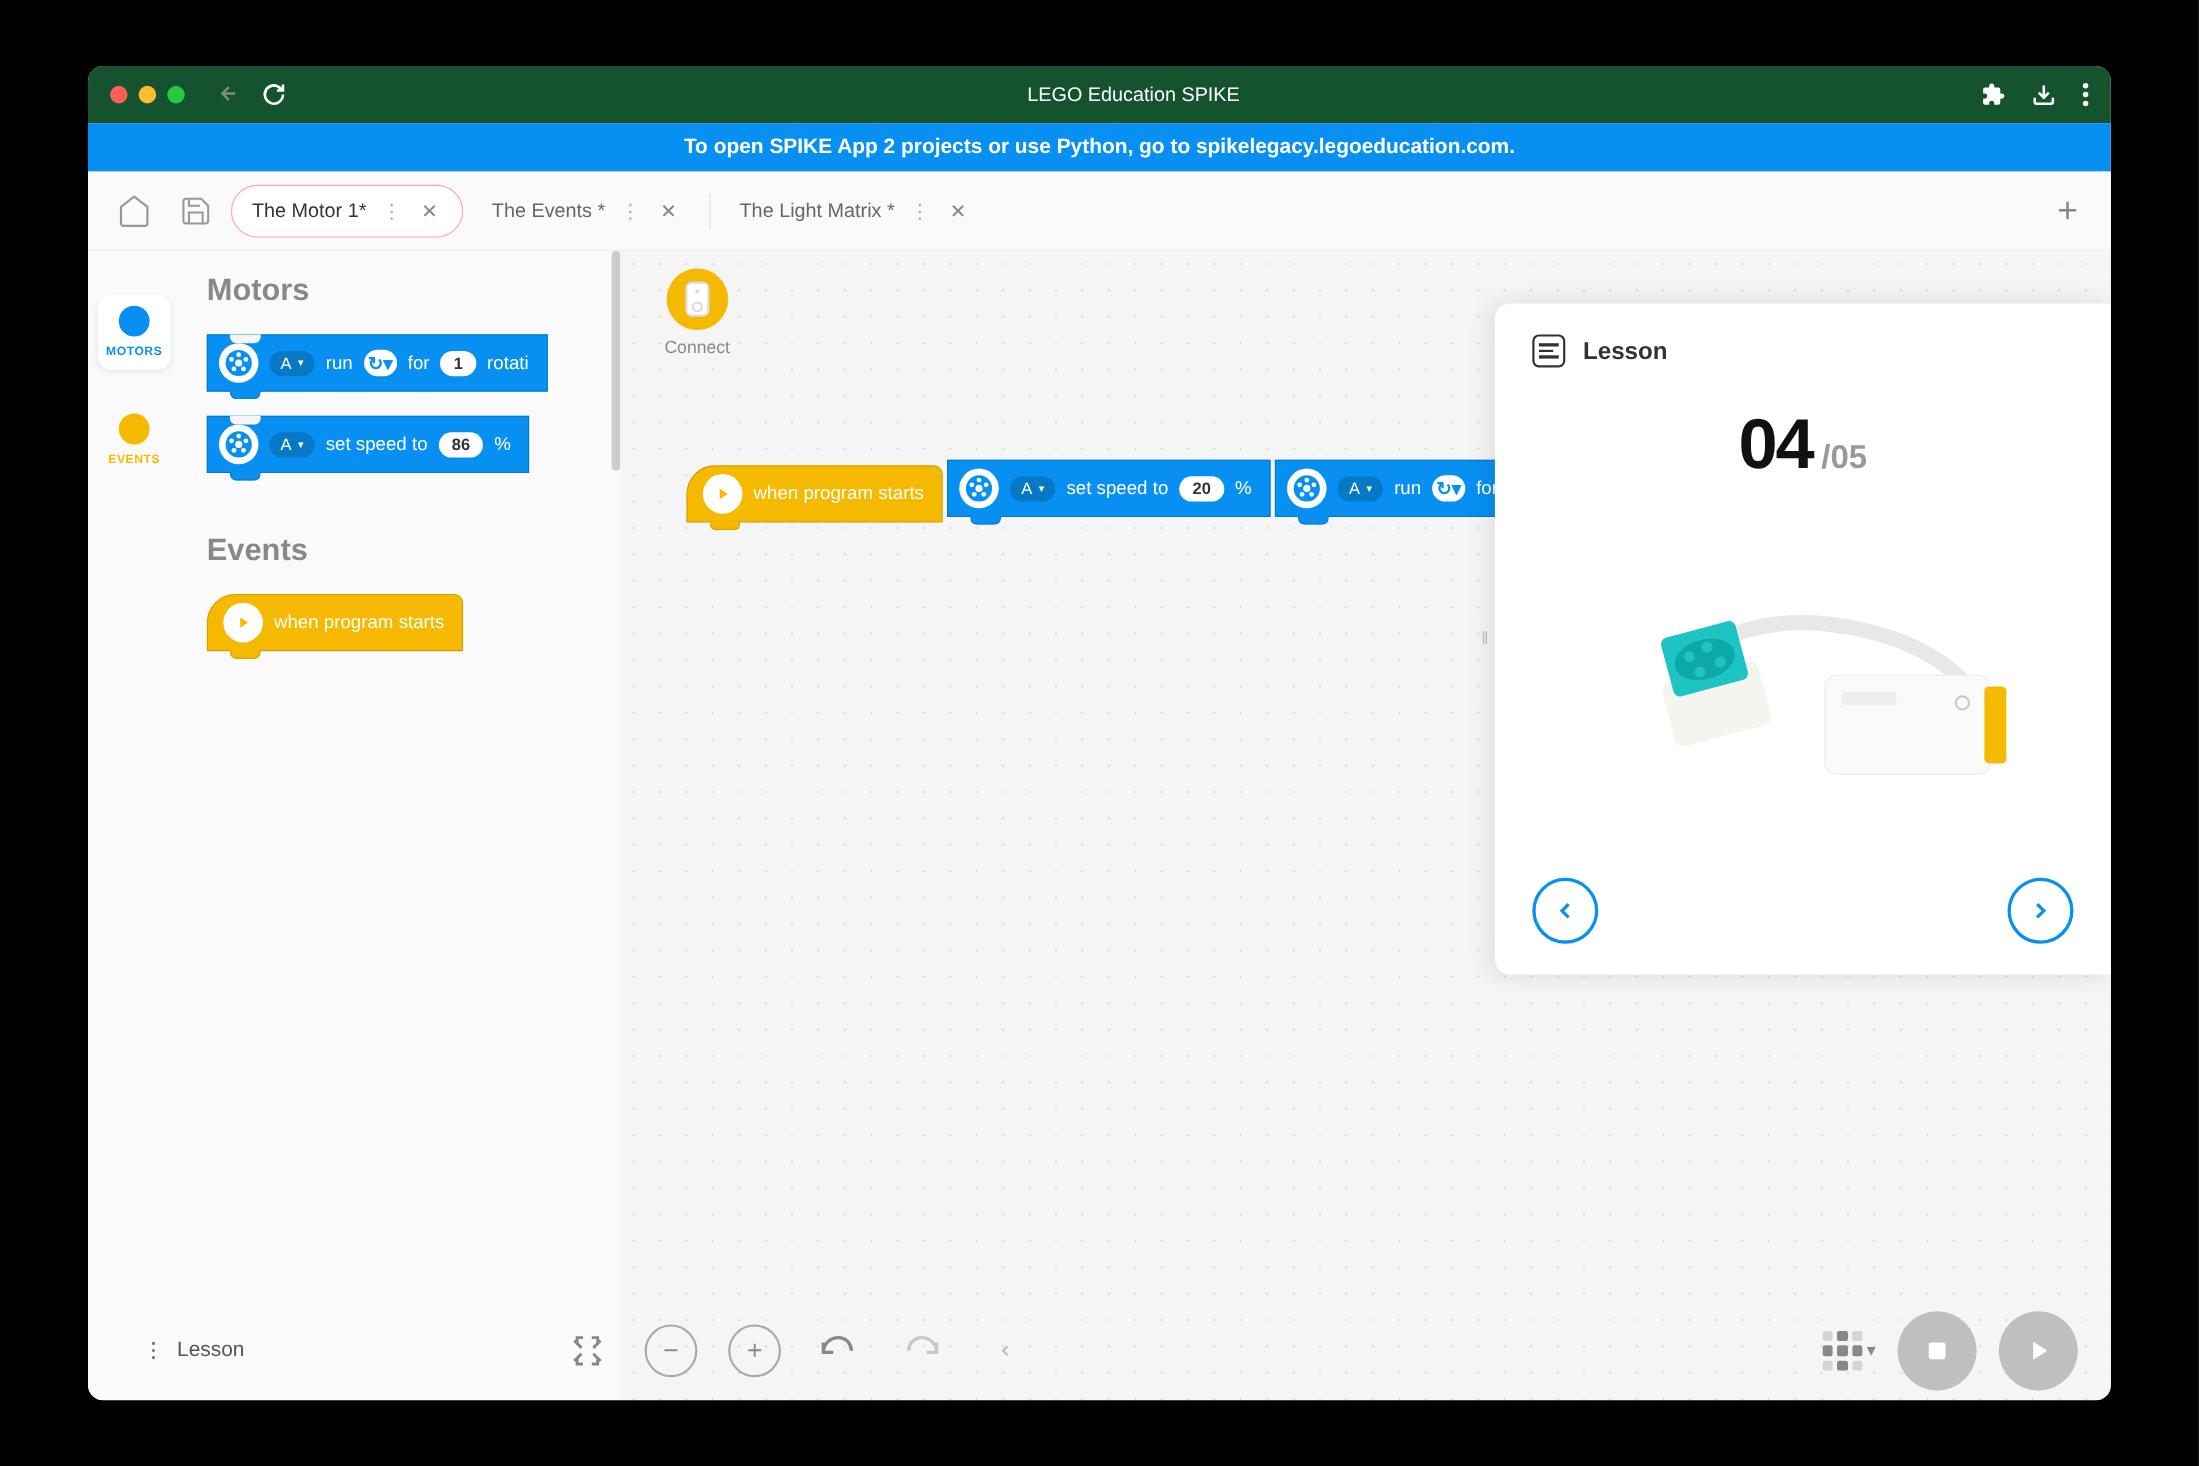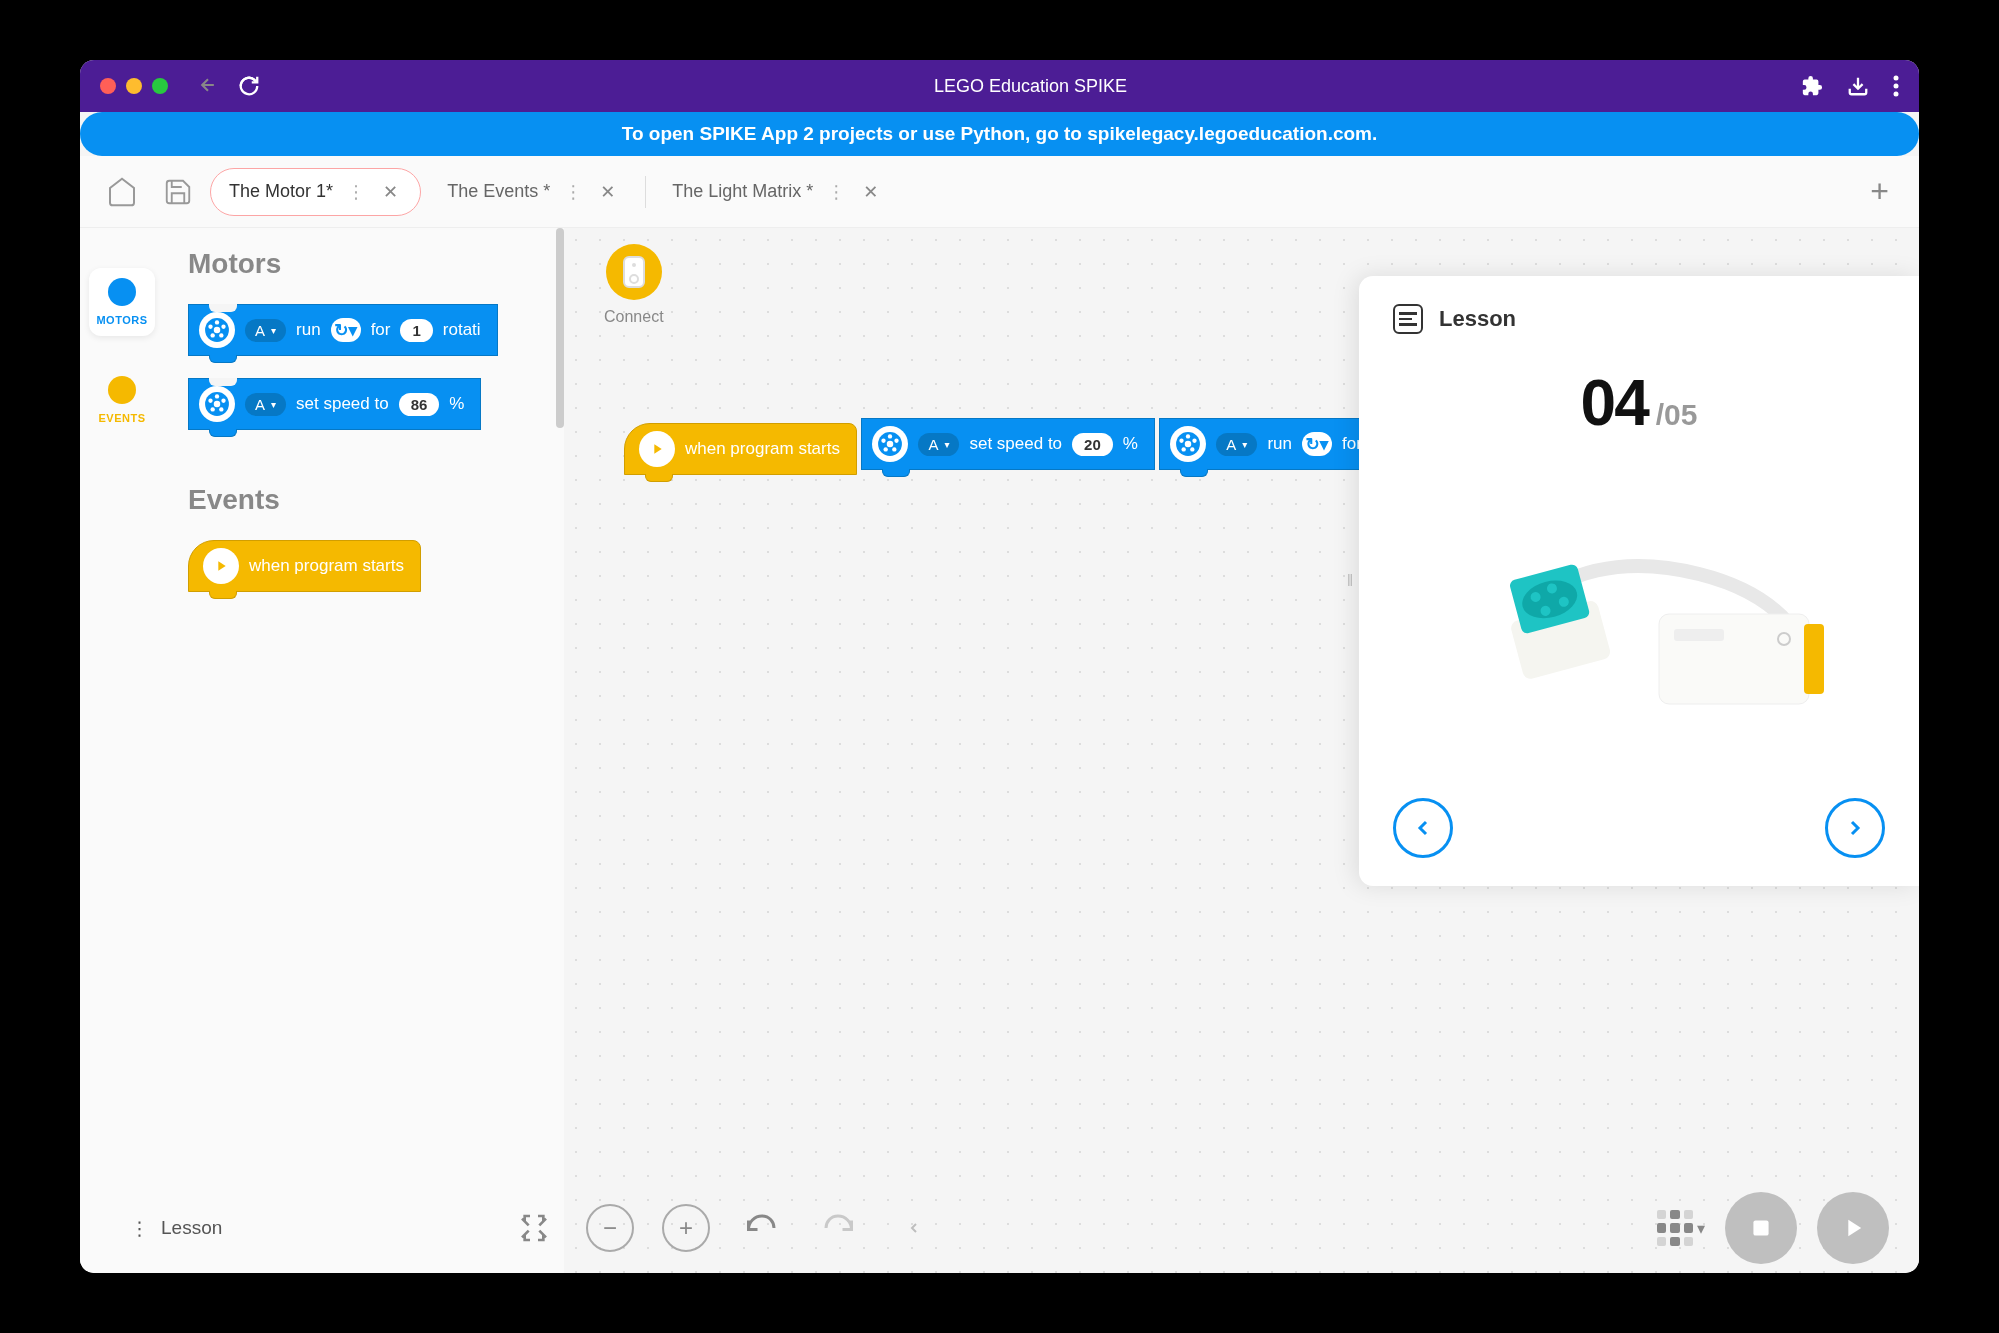--- a/index.html
+++ b/index.html
@@ -1,29 +1,29 @@
 <!DOCTYPE html>
 <html><head>
 <meta charset="utf-8">
 <style>
 * { box-sizing: border-box; margin: 0; padding: 0; font-family: -apple-system, BlinkMacSystemFont, 'Segoe UI', sans-serif; }
 body { background: #000; width: 1999px; height: 1333px; padding: 60px 80px; }
 .window { width: 100%; height: 100%; background: #f5f5f5; border-radius: 14px; overflow: hidden; display: flex; flex-direction: column; box-shadow: 0 20px 60px rgba(0,0,0,0.5); }
 
-.titlebar { height: 52px; background: #4c1d95; display: flex; align-items: center; padding: 0 20px; color: #fff; }
+.titlebar { height: 52px; background: #14532d; display: flex; align-items: center; padding: 0 20px; color: #fff; }
 .traffic { display: flex; gap: 10px; }
 .dot { width: 16px; height: 16px; border-radius: 50%; }
 .dot.red { background: #ff5f57; }
 .dot.yellow { background: #febc2e; }
 .dot.green { background: #28c840; }
 .nav-arrows { margin-left: 30px; display: flex; gap: 20px; color: #888; }
 .title { flex: 1; text-align: center; font-size: 18px; font-weight: 500; }
 .title-right { display: flex; gap: 24px; align-items: center; color: #fff; }
 
-.banner { height: 44px; background: #0790f2; color: #fff; display: flex; align-items: center; justify-content: center; font-size: 19px; font-weight: 600; border-radius: 22px; }
+.banner { height: 44px; background: #0790f2; color: #fff; display: flex; align-items: center; justify-content: center; font-size: 19px; font-weight: 600; }
 
 .tabbar { height: 72px; background: #fafafa; display: flex; align-items: center; padding: 0 18px; gap: 8px; border-bottom: 1px solid #eee; }
 .tabbar .icon-btn { width: 48px; height: 48px; display: flex; align-items: center; justify-content: center; color: #999; cursor: pointer; }
 .tab { height: 48px; padding: 0 18px; display: flex; align-items: center; gap: 14px; border-radius: 24px; font-size: 18px; color: #666; cursor: pointer; }
 .tab.active { background: #fff; border: 1px solid #fca5a5; color: #333; }
 .tab .dots { color: #aaa; font-size: 18px; }
 .tab .close { color: #888; font-size: 18px; padding: 0 4px; }
 .tab-sep { width: 1px; height: 32px; background: #ddd; }
 .tab-spacer { flex: 1; }
 .plus { font-size: 32px; color: #888; padding: 0 12px; cursor: pointer; }

